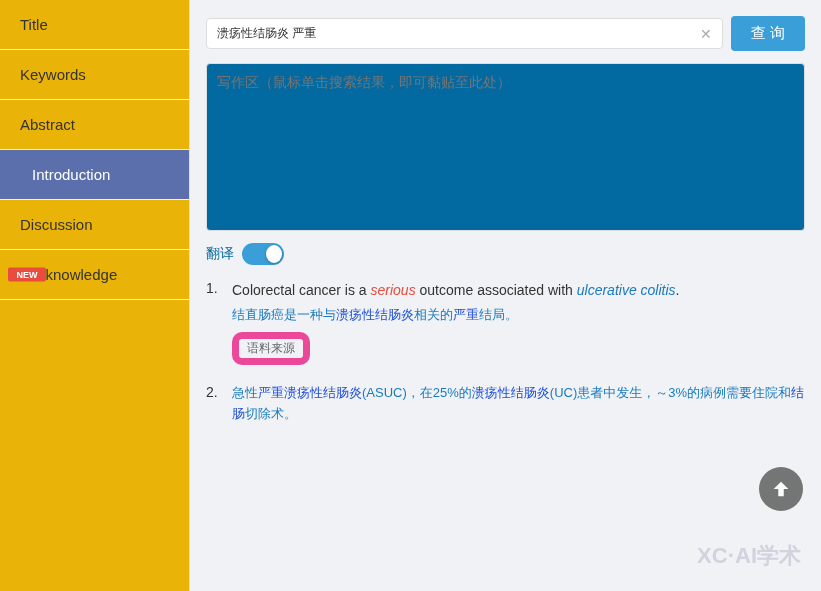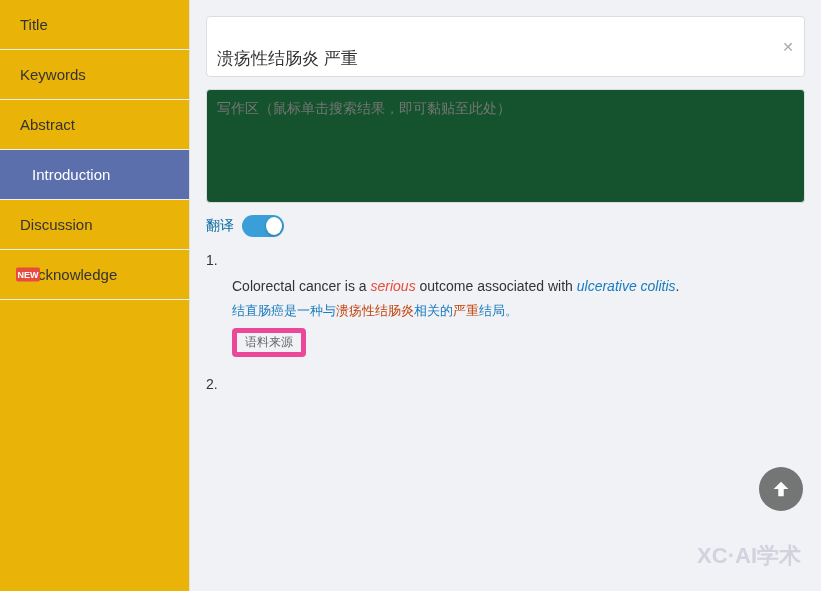--- a/index.html
+++ b/index.html
@@ -32,31 +32,31 @@
       display: flex;
       align-items: center;
     }
     .sidebar-item.active {
       background: #5b6fac;
       color: #fff;
       padding-left: 32px;
     }
     .new-badge {
       position: absolute;
-      left: 16px;
+      left: 8px;
       top: 50%;
       transform: translateY(-50%);
       background: #e74c3c;
       color: #fff;
       font-size: 9px;
       font-weight: bold;
       padding: 2px 0;
       border-radius: 2px;
       writing-mode: horizontal-tb;
-      width: 24px;
+      width: 38px;
       text-align: center;
       line-height: 1.2;
     }
     .sidebar-item.has-badge {
       padding-left: 28px;
     }
 
     
     .main {
       flex: 1;
@@ -98,24 +98,24 @@
       border-radius: 4px;
       padding: 8px 20px;
       font-size: 15px;
       cursor: pointer;
       white-space: nowrap;
     }
 
     
     .write-area {
       width: 100%;
-      height: 114px;
+      height: 168px;
       border: 1px solid #ddd;
       border-radius: 4px;
-      background: #14532d;
+      background: #0369a1;
       padding: 10px;
       font-size: 14px;
       color: #bbb;
       resize: none;
       margin-bottom: 12px;
       font-family: inherit;
     }
 
     
     .translate-row {
@@ -159,21 +159,20 @@
       gap: 8px;
     }
     .result-num {
       color: #333;
       font-size: 14px;
       min-width: 18px;
       padding-top: 1px;
     }
     .result-content {
       flex: 1;
-      margin-top: 24px;
     }
     .result-en {
       font-size: 14px;
       color: #333;
       line-height: 1.6;
       margin-bottom: 4px;
     }
     .result-zh {
       font-size: 13px;
       color: #1a7bbf;
@@ -182,26 +181,26 @@
     }
     .result-en .highlight-red {
       color: #e74c3c;
       font-style: italic;
     }
     .result-en .highlight-blue {
       color: #1a7bbf;
       font-style: italic;
     }
     .result-zh .highlight-red {
-      color: #c2410c;
+      color: #1d4ed8;
     }
     .source-tag {
       display: inline-block;
-      border: 5px solid #ec4899;
-      border-radius: 4px;
+      border: 7px solid #ec4899;
+      border-radius: 10px;
       padding: 1px 8px;
       font-size: 12px;
       color: #666;
       margin-top: 2px;
     }
 
     
     .scroll-up-btn {
       position: fixed;
       right: 18px;
@@ -255,23 +254,24 @@
   <div class="sidebar-item has-badge">
     <span class="new-badge">NEW</span>
     <span>Acknowledge</span>
   </div>
 </div>
 
 <div class="main">
 
   <div class="search-bar">
     <div class="search-input-wrap">
-      <span style="font-size:17px;color:#333;margin-top:24px;">溃疡性结肠炎 严重</span>
+      <span style="font-size:12px;color:#333;">溃疡性结肠炎 严重</span>
       <span class="clear-icon">✕</span>
     </div>
+    <button class="search-btn">查 询</button>
   </div>
 
   <textarea class="write-area" placeholder="写作区（鼠标单击搜索结果，即可黏贴至此处）" style=""></textarea>
 
   <div class="translate-row">
     <span class="translate-label">翻译</span>
     <div class="toggle-switch">
       <div class="toggle-knob"></div>
     </div>
   </div>
@@ -287,20 +287,23 @@
         <div class="result-zh">
           结直肠癌是一种与<span class="highlight-red">溃疡性结肠炎</span>相关的<span class="highlight-red">严重</span>结局。
         </div>
         <span class="source-tag">语料来源</span>
       </div>
     </li>
 
     <li class="result-item">
       <span class="result-num">2.</span>
       <div class="result-content">
+        <div class="result-zh">
+          急性<span class="highlight-red">严重溃疡性结肠炎</span>(ASUC)，在25%的<span class="highlight-red">溃疡性结肠炎</span>(UC)患者中发生，～3%的病例需要住院和<span class="highlight-red">结肠</span>切除术。
+        </div>
       </div>
     </li>
 
   </ol>
 
   <div class="scroll-up-btn">
     <svg width="22" height="22" viewBox="0 0 24 24">
       <path d="M12 4l-8 8h5v8h6v-8h5z"></path>
     </svg>
   </div>

